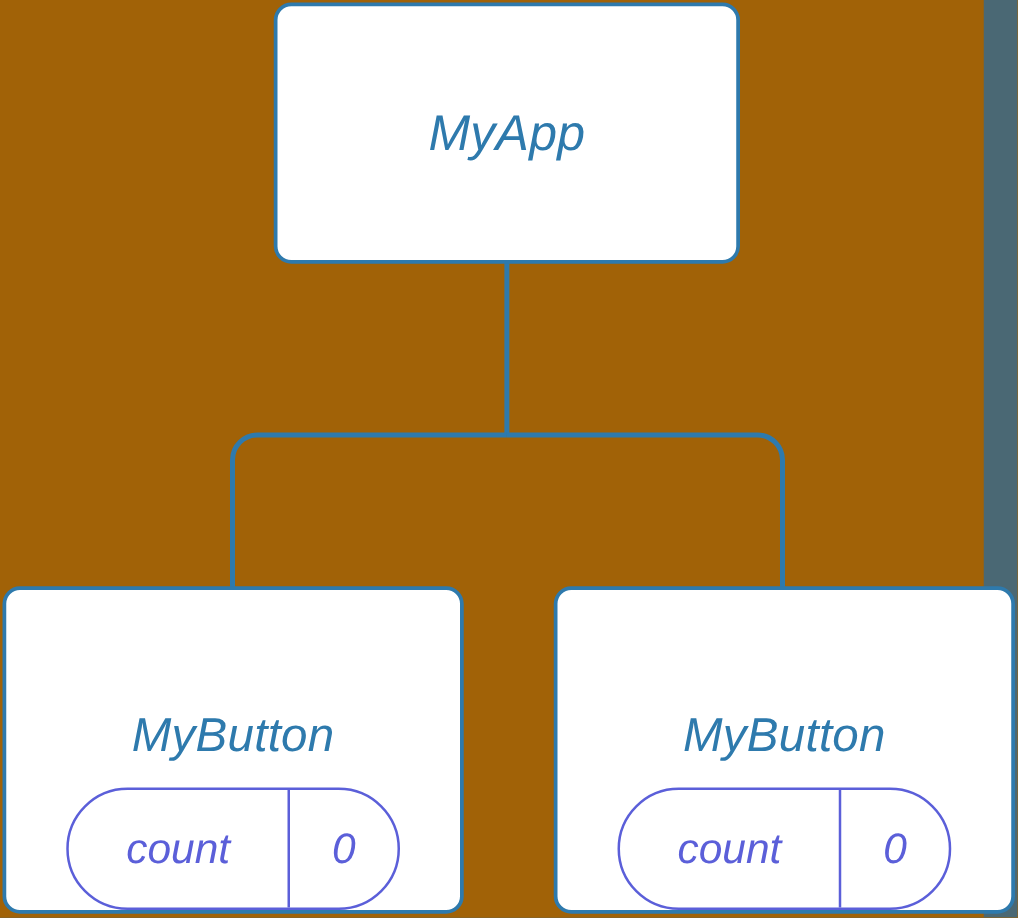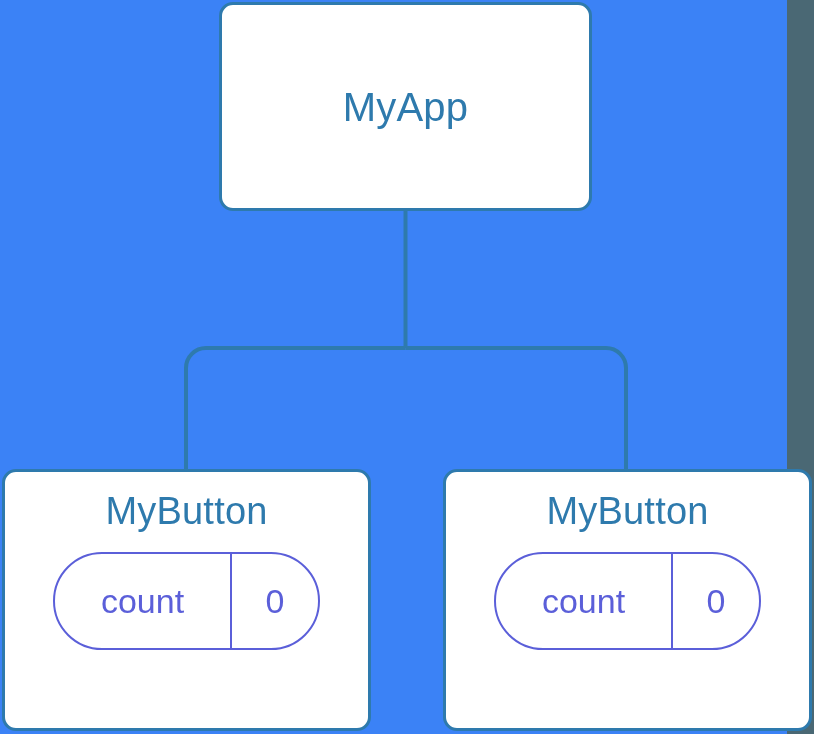--- a/index.html
+++ b/index.html
@@ -11,21 +11,22 @@
     width: 814px;
     height: 734px;
     background: #4a6874;
     font-family: "Liberation Sans", sans-serif;
     overflow: hidden;
   }
   #canvas {
     position: relative;
     width: 787px;
     height: 734px;
-    background: #3b82f6;
+    background: #a16207;
+    font-style: italic;
   }
 
   
   #connectors {
     position: absolute;
     left: 0;
     top: 0;
     width: 814px;
     height: 734px;
     z-index: 1;
@@ -51,21 +52,21 @@
     width: 373px;
     height: 209px;
     justify-content: center;
   }
 
   
   .node--leaf {
     top: 469px;
     width: 369px;
     height: 262px;
-    justify-content: flex-start;
+    justify-content: flex-end;
     padding-top: 20px;
   }
   .node--leaf-left  { left: 2px; }
   .node--leaf-right { left: 443px; }
 
   .node-title {
     color: #2e7aad;
     font-size: 38px;
     font-weight: 400;
     line-height: 1;

